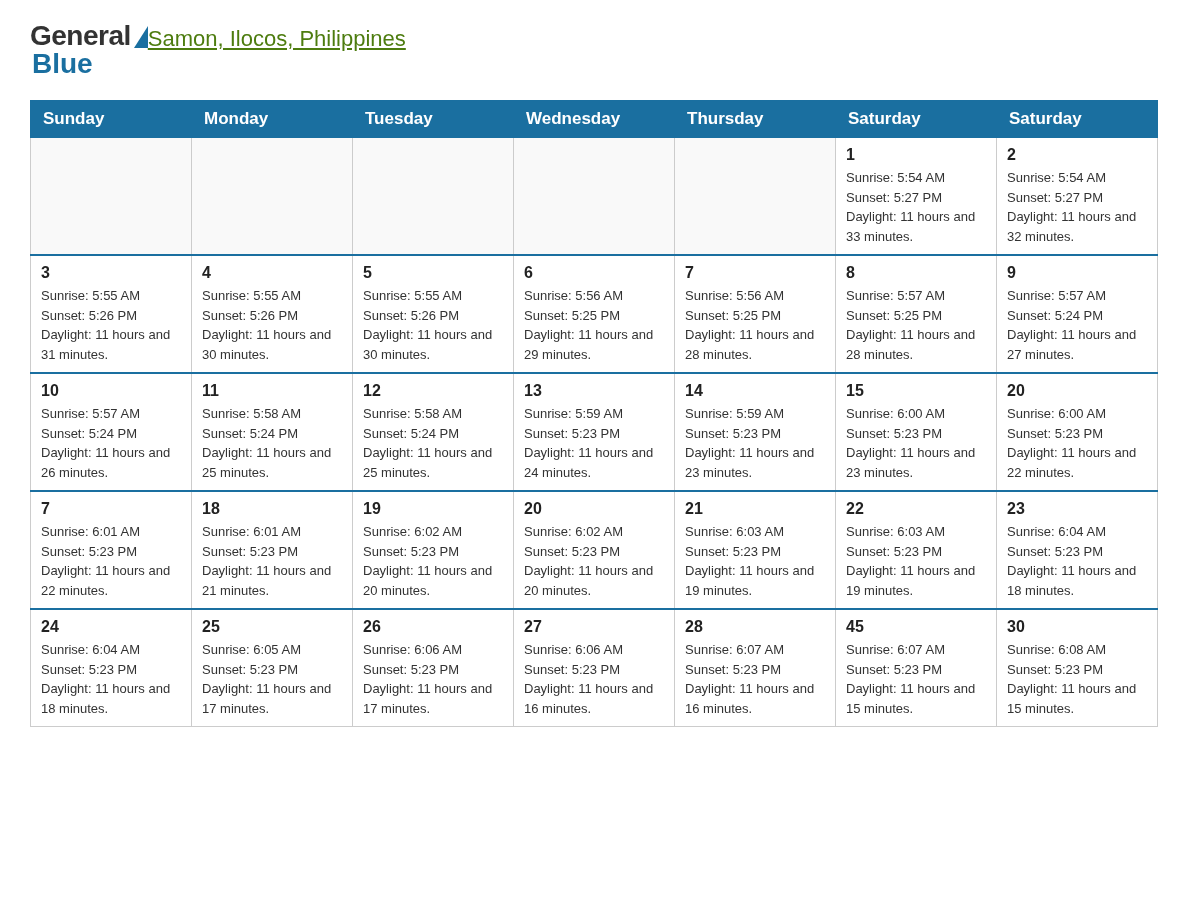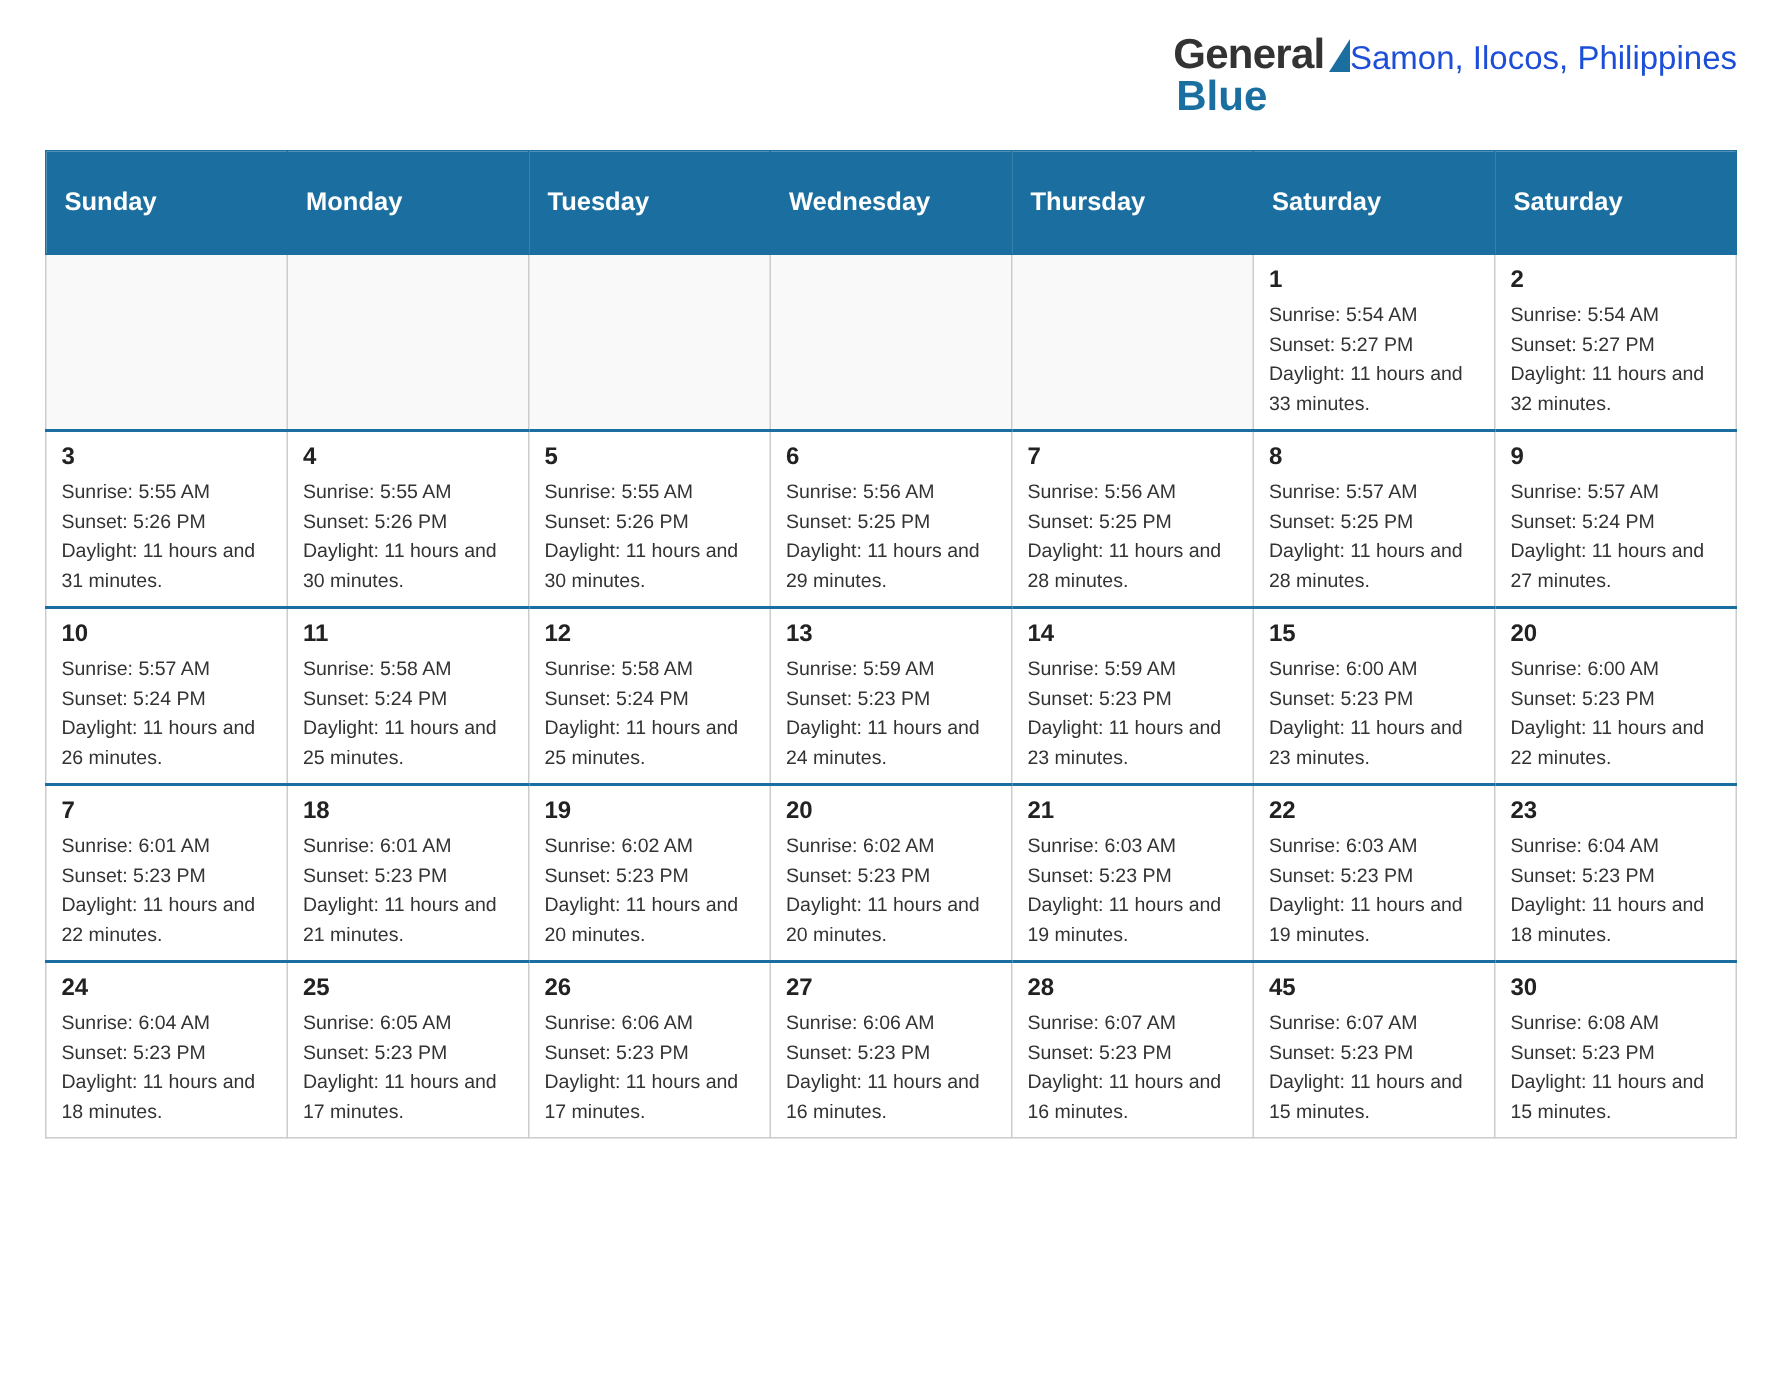--- a/index.html
+++ b/index.html
@@ -5,21 +5,21 @@
     * { box-sizing: border-box; margin: 0; padding: 0; }
     body {
       font-family: Arial, sans-serif;
       background: #fff;
       padding: 20px 30px;
       width: 1188px;
       min-height: 918px;
     }
     .header {
       display: flex;
-      justify-content: flex-end;
+      justify-content: flex-start;
       align-items: flex-start;
       margin-bottom: 20px;
     }
     .logo {
       display: flex;
       flex-direction: column;
       align-items: flex-start;
     }
     .logo-top {
       display: flex;
@@ -50,34 +50,35 @@
       text-align: right;
     }
     .main-title {
       font-size: 52px;
       font-weight: 300;
       color: #222;
       line-height: 1.1;
     }
     .subtitle {
       font-size: 22px;
-      color: #1d4ed8;
+      color: #4d7c0f;
       margin-top: 6px;
+      text-decoration: underline;
     }
     .calendar-table {
       width: 100%;
       border-collapse: collapse;
       margin-top: 10px;
     }
     .calendar-table thead tr th {
       background-color: #1a6fa0;
       color: #fff;
       font-size: 17px;
       font-weight: 600;
-      padding: 24px 12px;
+      padding: 8px 12px;
       text-align: left;
       border: 1px solid #1a6fa0;
     }
     .calendar-table tbody tr td {
       border: 1px solid #ccc;
       vertical-align: top;
       padding: 8px 10px;
       width: 14.28%;
       min-height: 100px;
       background: #fff;

